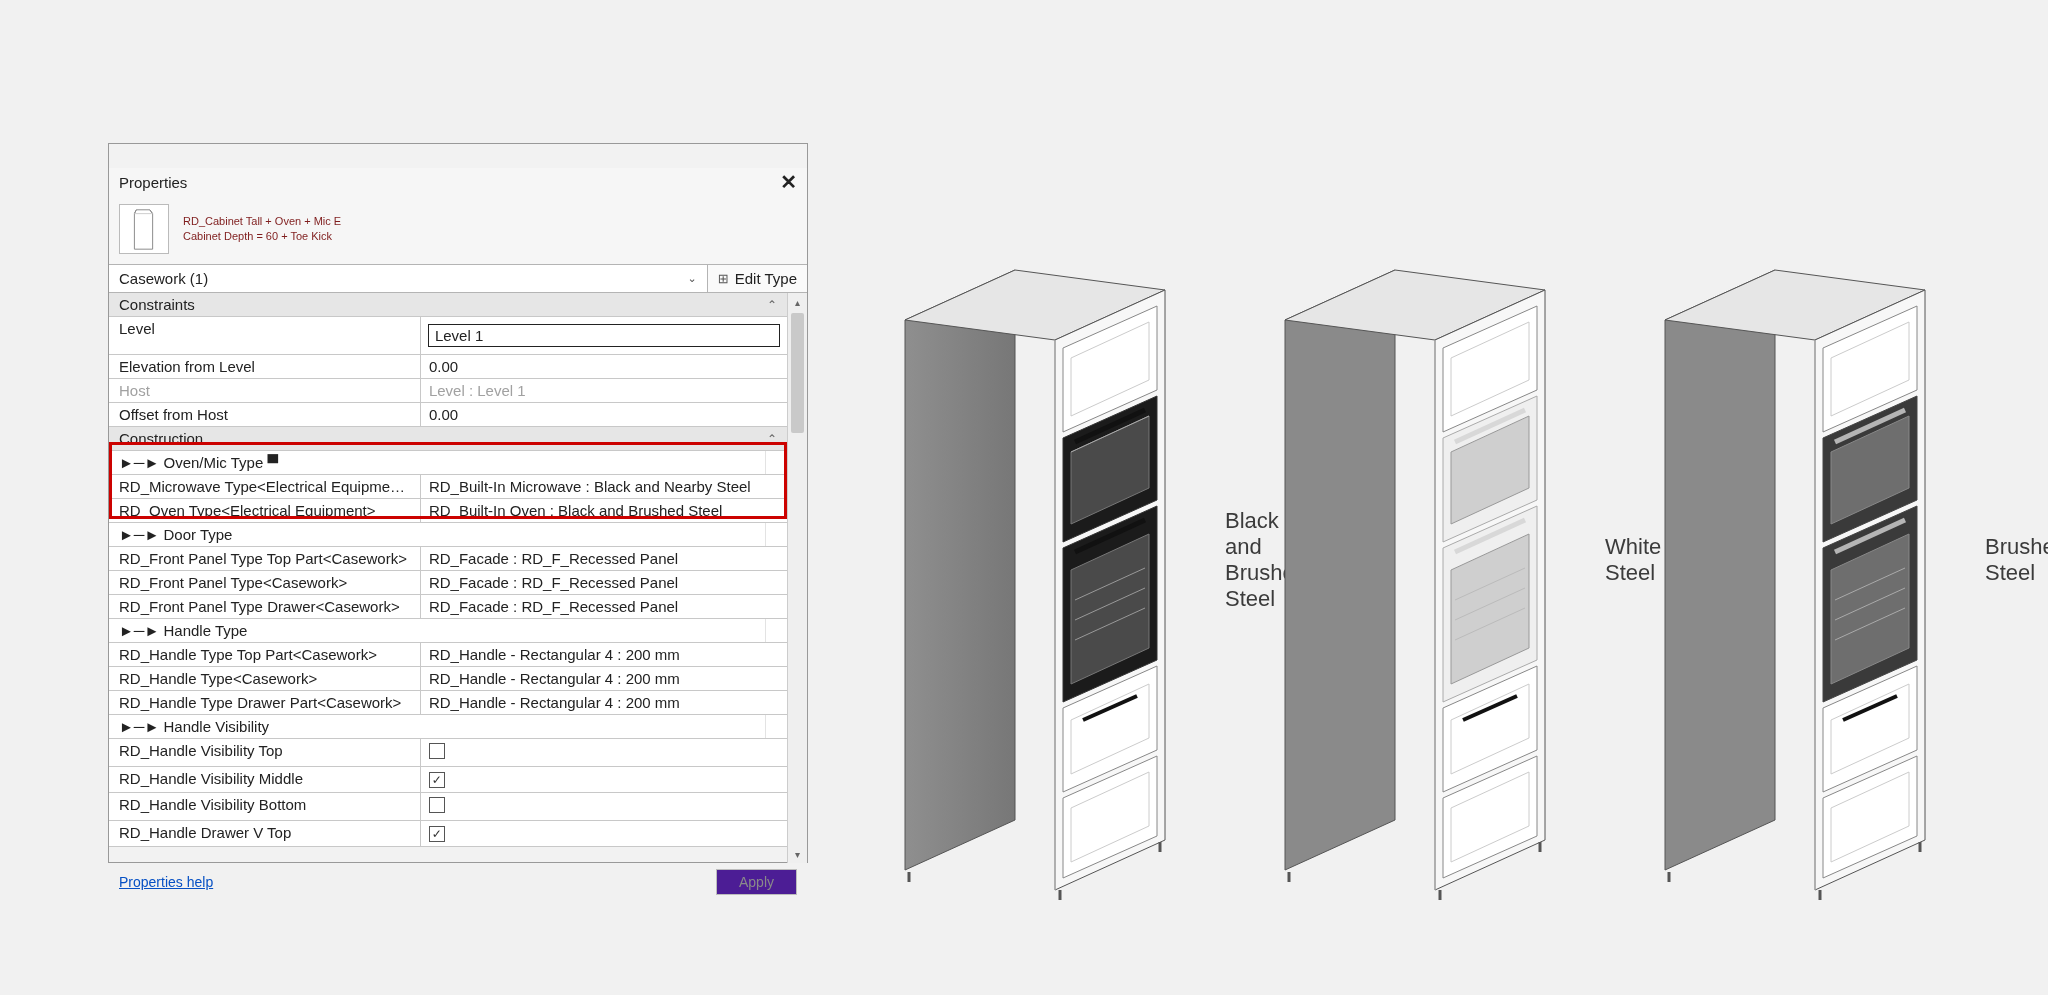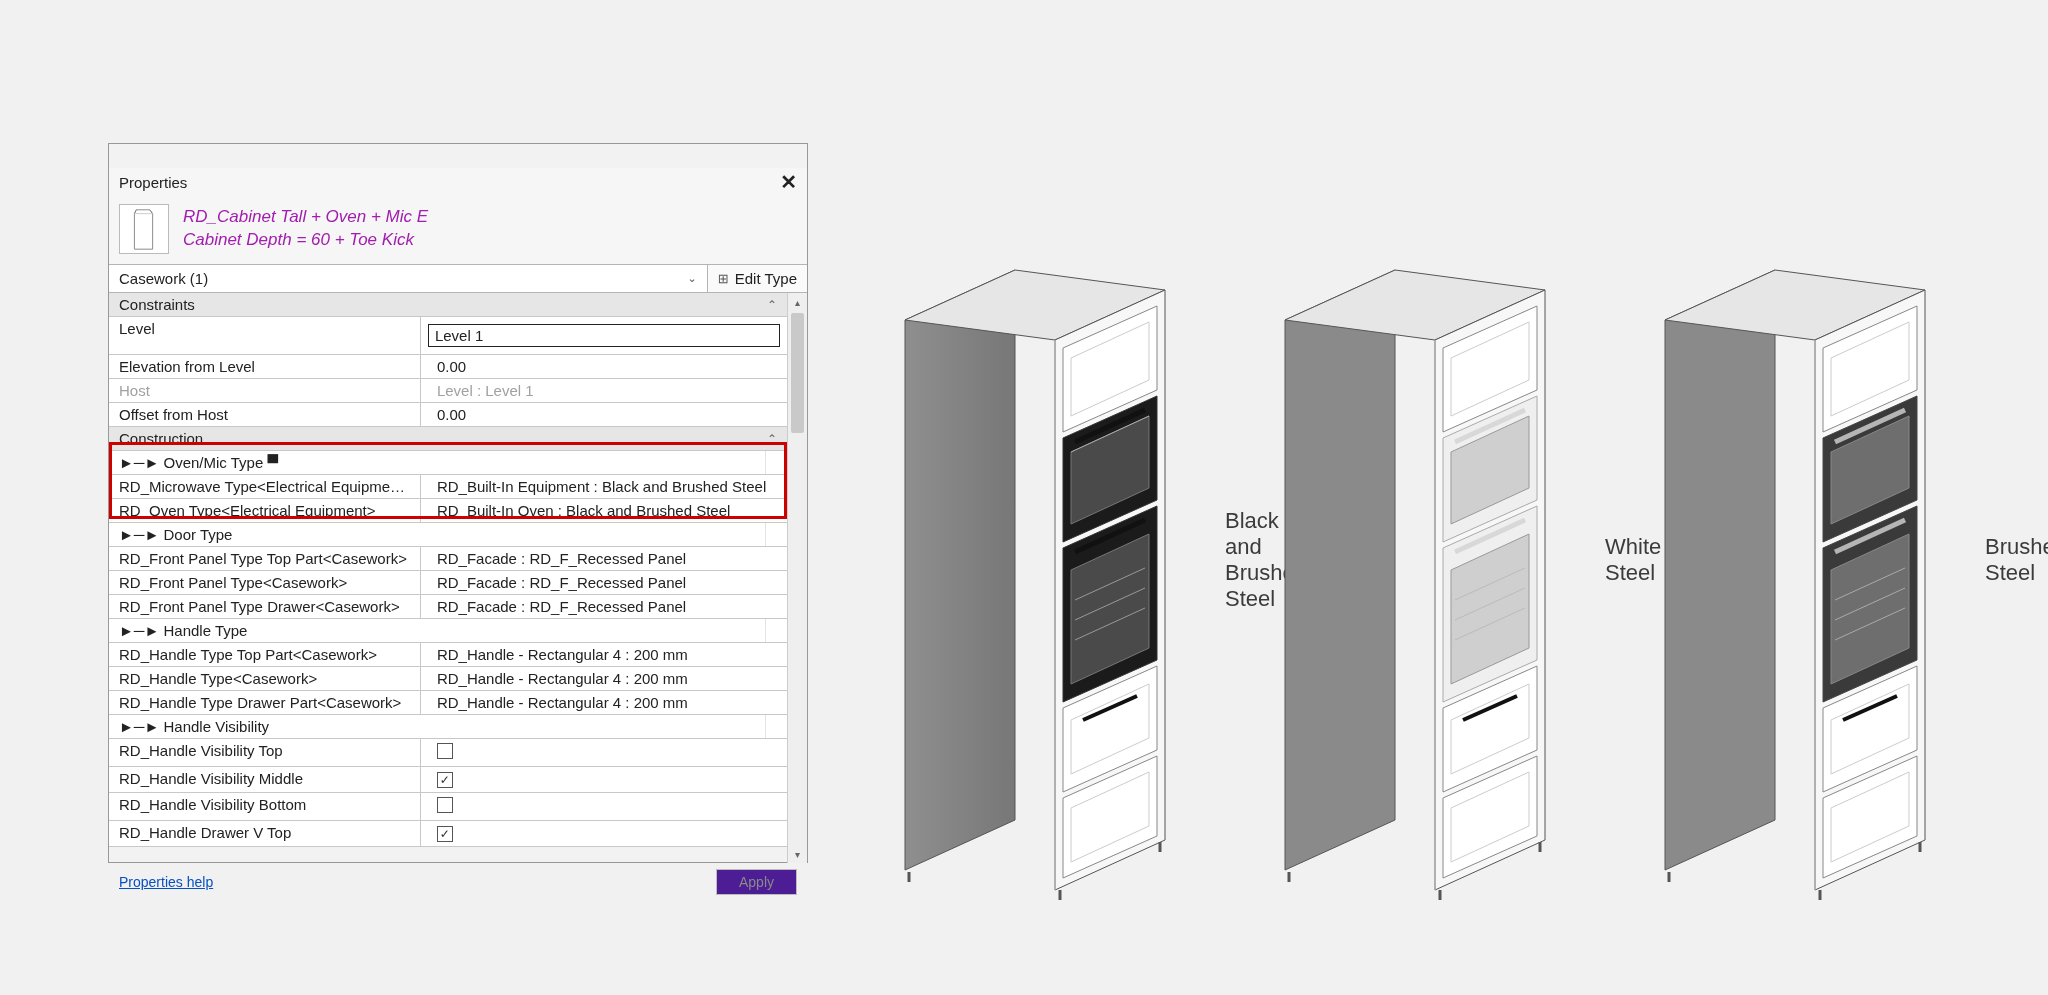--- a/index.html
+++ b/index.html
@@ -46,21 +46,21 @@
     padding: 8px 10px 10px 10px;
     background: #f6f6f6;
   }
   .type-thumb {
     width: 50px; height: 50px;
     background: #fff;
     border: 1px solid #bbb;
     position: relative;
   }
   .type-thumb svg { width:100%; height:100%; }
-  .type-text { line-height: 1.35; font-size: 17px; color: #a21caf; font-style: italic; }
+  .type-text { line-height: 1.35; font-size: 11px; color: #7f1d1d; }
 
   .selector-row {
     display: flex;
     align-items: stretch;
     background: #fff;
     border: 1px solid #b4b4b4;
     border-left: none; border-right: none;
   }
   .selector-row .combo {
     flex: 1;
@@ -128,21 +128,20 @@
     white-space: nowrap;
     overflow: hidden;
     text-overflow: ellipsis;
   }
   .prop-row .val {
     flex: 1;
     padding: 3px 8px;
     white-space: nowrap;
     overflow: hidden;
     color: #222;
-    margin-left: 8px;
   }
   .prop-row.disabled .lbl,
   .prop-row.disabled .val { color: #a1a1a1; }
   .prop-row .val.cell-input {
     border: 1px solid #222; margin: 7px; padding: 2px 6px;
   }
   .subheader-row {
     display:flex; background:#fff; border-bottom:1px solid #c8c8c8;
     font-size: 15px;
   }
@@ -259,21 +258,21 @@
         <span>Construction</span>
         <span class="collapse">⌃</span>
       </div>
 
       <div class="subheader-row">
         <div class="lbl">►─► Oven/Mic Type ▀</div>
         <div class="mini"></div>
       </div>
       <div class="prop-row">
         <div class="lbl">RD_Microwave Type&lt;Electrical Equipment&gt;</div>
-        <div class="val">RD_Built-In Equipment : Black and Brushed Steel</div>
+        <div class="val">RD_Built-In Microwave : Black and Nearby Steel</div>
       </div>
       <div class="prop-row">
         <div class="lbl">RD_Oven Type&lt;Electrical Equipment&gt;</div>
         <div class="val">RD_Built-In Oven : Black and Brushed Steel</div>
       </div>
       <div class="subheader-row">
         <div class="lbl">►─► Door Type</div>
         <div class="mini"></div>
       </div>
       <div class="prop-row">

